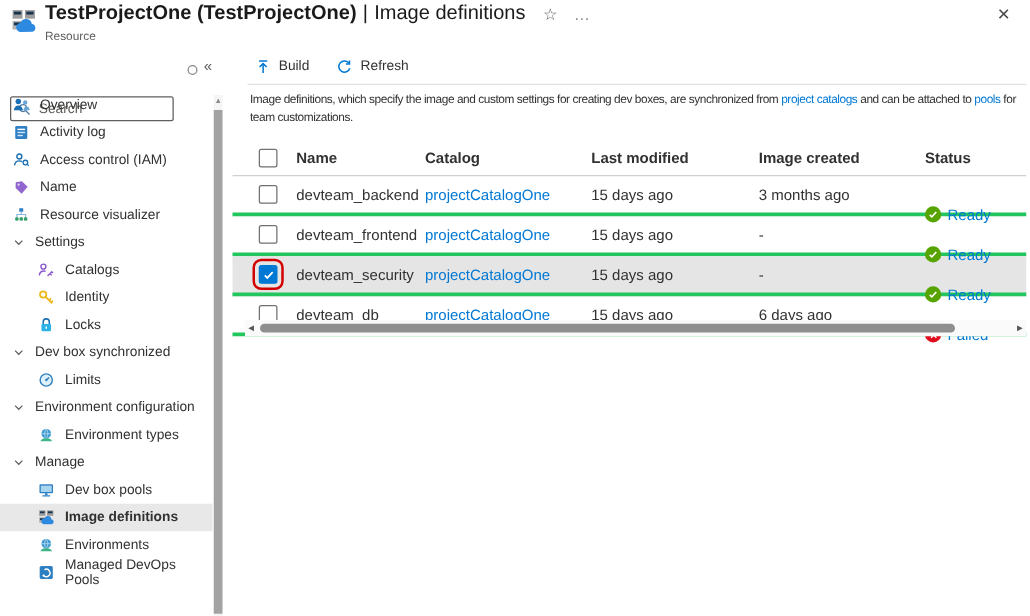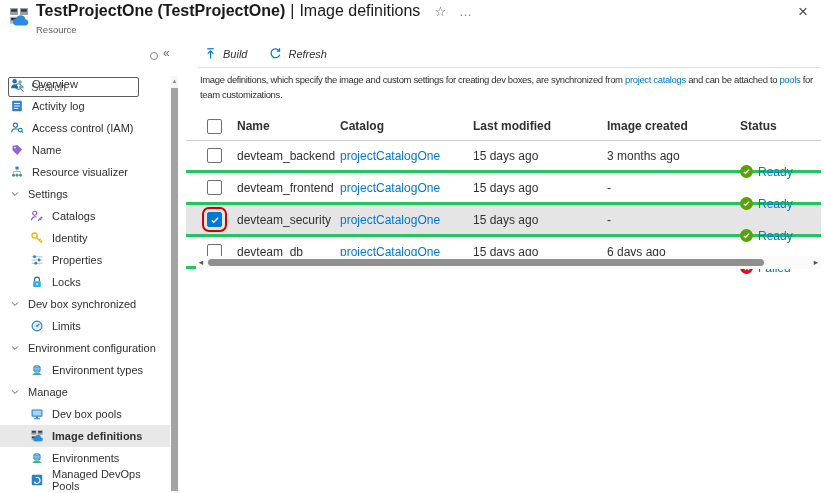--- a/index.html
+++ b/index.html
@@ -32,21 +32,21 @@
   .sec{padding-left:10px;}
   .sec .chev{width:10px;margin-right:8px;flex:none;}
   .sub{padding-left:30px;}
   .sel{background:#e8e8e8;font-weight:bold;}
   .v-scroll{position:absolute;top:36px;right:8px;width:7px;bottom:0;background:#f5f5f5;cursor:pointer;}
   .v-up{position:absolute;top:0;left:0;width:7px;text-align:center;font-size:6px;line-height:10px;color:#8a8886;}
   .v-thumb{position:absolute;top:12px;bottom:2px;left:0;width:7px;background:#a3a3a3;}
   
   .main{position:absolute;left:186px;top:40px;right:0;bottom:0;background:#fff;}
   .toolbar{position:absolute;top:0;left:18px;height:27px;display:flex;align-items:center;gap:22px;}
-  .tbtn{display:flex;align-items:center;gap:6px;font-size:11px;color:#323130;cursor:pointer;font-style:italic;}
+  .tbtn{display:flex;align-items:flex-start;gap:6px;font-size:11px;color:#323130;cursor:pointer;}
   .tbtn svg{width:13px;height:13px;}
   .tb-divider{position:absolute;top:27px;left:12px;right:3px;height:1px;background:#e3e1df;}
   .desc{position:absolute;top:33px;left:14px;width:628px;font-size:9.5px;letter-spacing:-0.35px;
     line-height:14.5px;color:#323130;}
   .link{color:#0078d4;cursor:pointer;text-decoration:none;}
   
   .tbl{position:absolute;top:72px;left:0;right:3px;}
   .thead{display:flex;align-items:center;height:28px;font-weight:bold;font-size:12px;
     padding-left:21px;border-bottom:1px solid #d2d0ce;}
   .trow{display:flex;align-items:center;height:29px;font-size:12px;
@@ -188,31 +188,20 @@
           <svg viewBox="0 0 16 16" fill="none" stroke="#edb719">
             <circle cx="5.2" cy="5.2" r="2.9" stroke-width="1.6"></circle>
             <path d="M7.4 7.4l6 6M10.6 10.6l1.7-1.7M12.4 12.4l1.6-1.6" stroke-width="1.6"></path>
           </svg>
         </span>
       <span>Identity</span>
     </div>
     <div class="nav-item sub">
       <span class="ic">
           <svg viewBox="0 0 16 16">
-            <path d="M2 4.3h12M2 8h12M2 11.7h12" stroke="#9cc3e5" stroke-width="1.1"></path>
-            <circle cx="5.2" cy="4.3" r="1.6" fill="#2f80c3"></circle>
-            <circle cx="10.4" cy="8" r="1.6" fill="#2f80c3"></circle>
-            <circle cx="6.6" cy="11.7" r="1.6" fill="#2f80c3"></circle>
-          </svg>
-        </span>
-      <span>Properties</span>
-    </div>
-    <div class="nav-item sub">
-      <span class="ic">
-          <svg viewBox="0 0 16 16">
             <path d="M5.2 7V5.2a2.8 2.8 0 0 1 5.6 0V7" fill="none" stroke="#1b6fb4" stroke-width="1.4"></path>
             <rect x="3.6" y="7" width="8.8" height="6.6" rx="1" fill="#2bb3e8"></rect>
             <rect x="7.3" y="9.2" width="1.4" height="2.4" rx="0.7" fill="#fff"></rect>
           </svg>
         </span>
       <span>Locks</span>
     </div>
     <div class="nav-item sec">
       <span class="chev">
           <svg viewBox="0 0 12 12" width="10" height="10">

